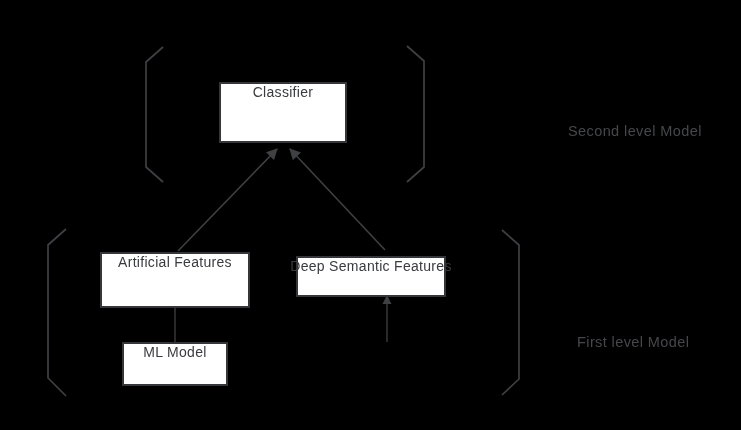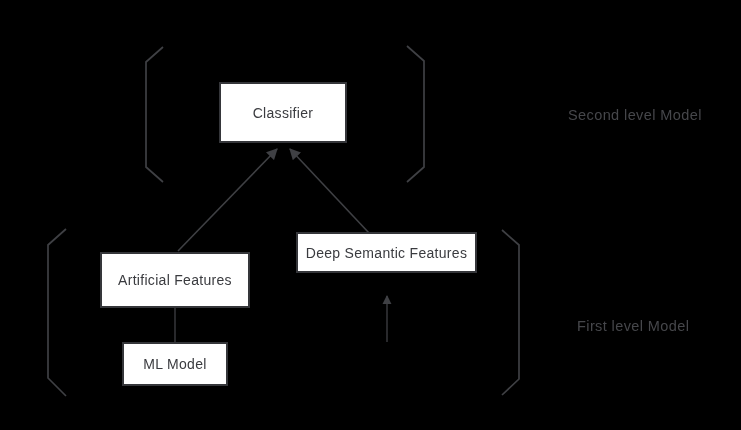--- a/index.html
+++ b/index.html
@@ -19,38 +19,39 @@
     position: absolute;
     left: 0; top: 0;
     width: 741px; height: 430px;
   }
   .node {
     position: absolute;
     box-sizing: border-box;
     background: #ffffff;
     border: 2px solid #35363a;
     display: flex;
-    align-items: center;
+    align-items: flex-start;
     justify-content: center;
     color: #3a3b3f;
     font-size: 14px;
     letter-spacing: 0.3px;
     white-space: nowrap;
   }
   .node-classifier           { left: 219px; top: 82px;  width: 128px; height: 61px; }
   .node-artificial-features  { left: 100px; top: 252px; width: 150px; height: 56px; }
-  .node-deep-semantic        { left: 296px; top: 232px; width: 181px; height: 41px; }
+  .node-deep-semantic        { left: 296px; top: 256px; width: 150px; height: 41px; }
   .node-ml-model             { left: 122px; top: 342px; width: 106px; height: 44px; }
   .node-deep-model           { left: 333px; top: 342px; width: 109px; height: 44px; }
   .group-label {
     position: absolute;
     color: #46474b;
     font-size: 14.5px;
     letter-spacing: 0.4px;
     white-space: nowrap;
+    margin-top: 16px;
   }
   .label-second-level { left: 568px; top: 107px; }
   .label-first-level  { left: 577px; top: 318px; }
 </style>
 </head>
 <body>
 
 <div class="canvas">
 
   <svg class="wires" viewBox="0 0 741 430" xmlns="http://www.w3.org/2000/svg">

